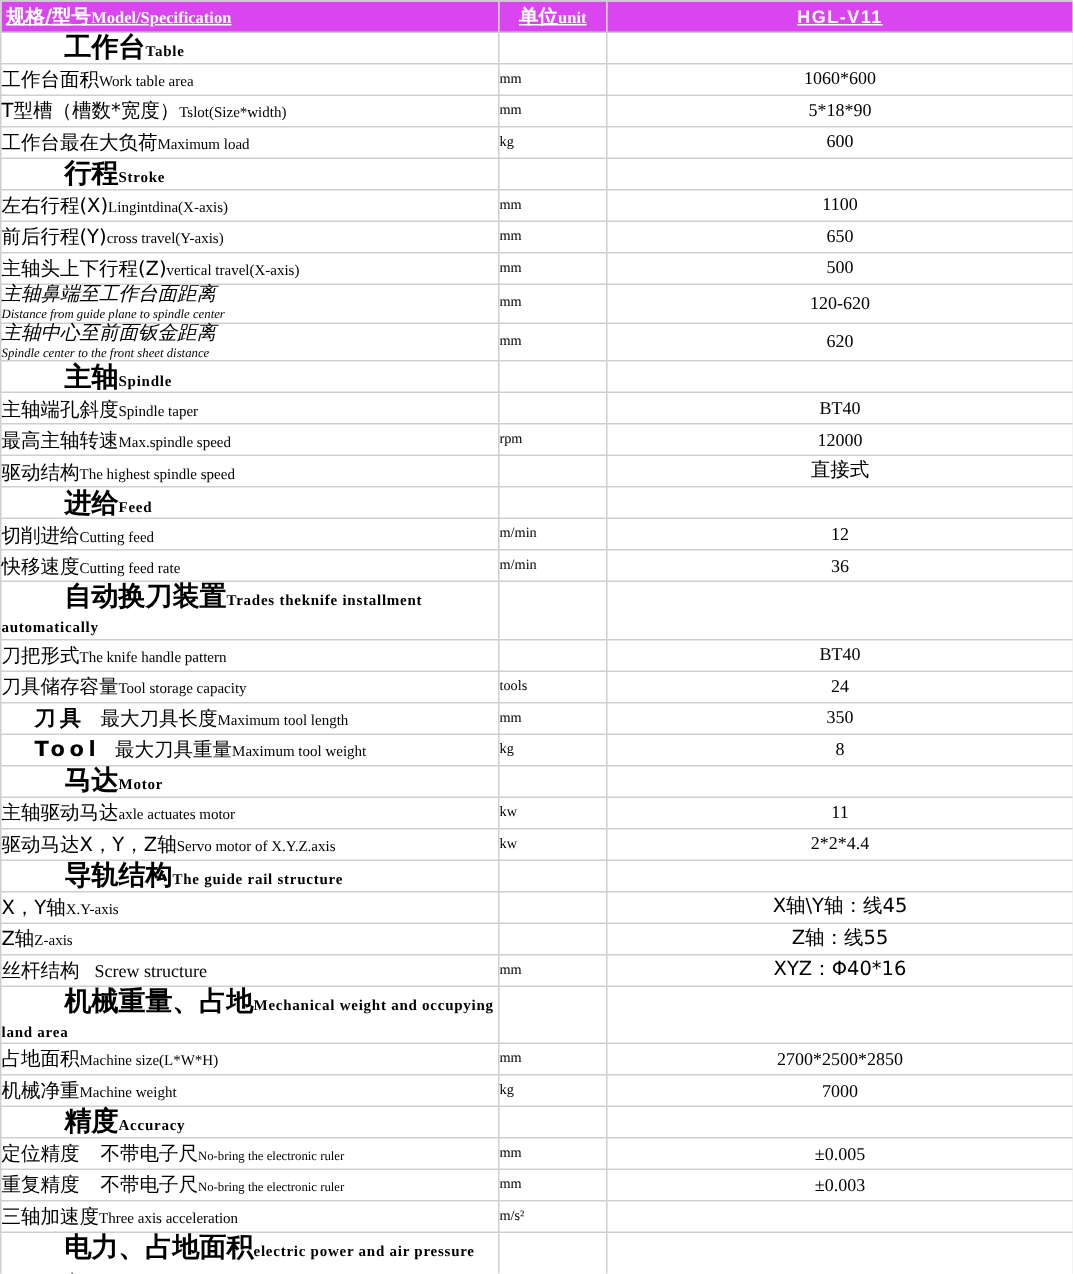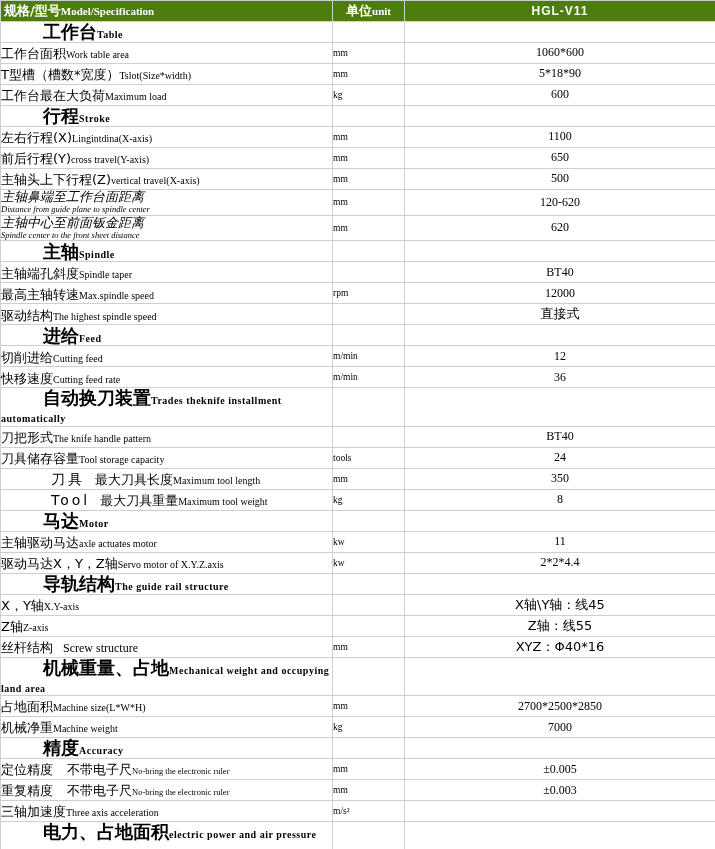--- a/index.html
+++ b/index.html
@@ -21,26 +21,27 @@
   table.spec col.c1 { width: 332px; }
   table.spec col.c2 { width: 72px; }
   table.spec col.c3 { width: 311px; }
   table.spec td {
     border: 1px solid #cfcfcf;
     padding: 0;
     vertical-align: middle;
     height: 20px;
   }
   .hdr td {
-    background: #4d7c0f;
+    background: #d946ef;
     color: #ffffff;
     font-weight: bold;
     font-size: 12px;
     border: 1px solid #e8000d;
     height: 22px;
+    text-decoration: underline;
   }
   .hdr .h1 { padding-left: 3px; text-align: left; }
   .hdr .h2 { text-align: center; margin-left: 14px; }
   .hdr .h3 { text-align: center; letter-spacing: 1px; }
 
   .cell {
     padding: 1px 3px;
     line-height: 1.1;
   }
   .zh {
@@ -79,25 +80,24 @@
     font-family: "Liberation Serif", serif;
   }
   .val-zh {
     font-size: 13px;
     text-align: center;
     font-family: "DejaVu Sans", sans-serif;
   }
   .twoline { line-height: 1.15; }
   .indent-tool {
     font-size: 14px;
-    font-weight: normal;
+    font-weight: bold;
     letter-spacing: 3px;
     padding-left: 22px;
     font-family: "DejaVu Sans", sans-serif;
-    margin-left: 28px;
   }
   .stack { display: block; font-style: italic; }
 </style>
 </head>
 <body>
 
 <table class="spec">
   <colgroup>
       <col class="c1">
       <col class="c2">

